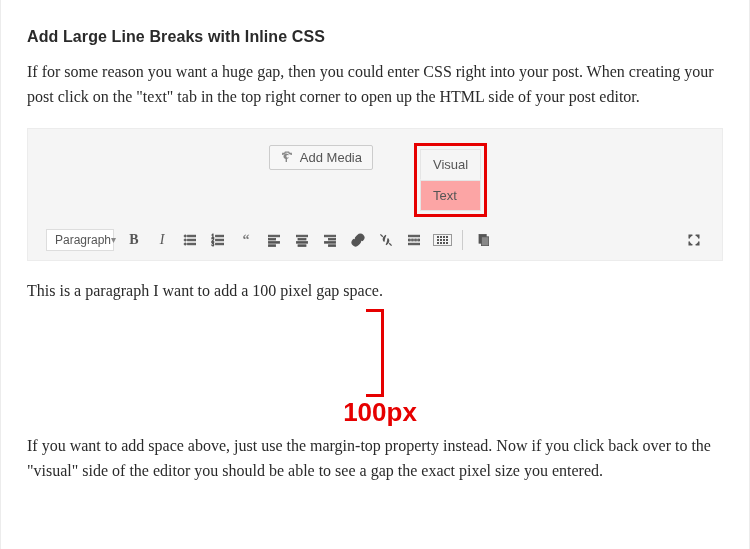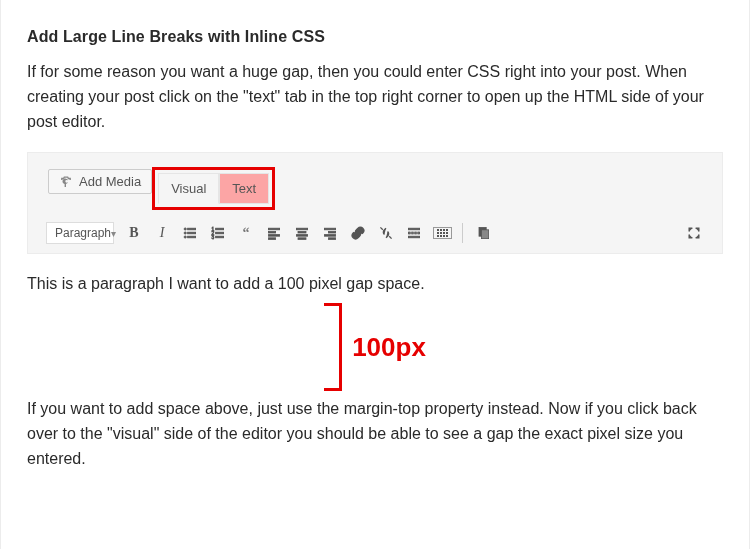--- a/index.html
+++ b/index.html
@@ -23,55 +23,58 @@
     margin:0;
     padding-top:28px;
     padding-bottom:14px;
     letter-spacing:0.1px;
   }
   p.body {
     font-size:16px;
     line-height:1.55;
     margin:0 0 18px 0;
     color:#2a2a2a;
+    font-family:Liberation Serif, serif;
   }
 
   
   .editor {
     background:#f5f5f5;
     border:1px solid #ececec;
     padding:14px 14px 8px 14px;
     position:relative;
     margin-bottom:18px;
   }
   .editor-top {
     display:flex;
-    justify-content:flex-start;
+    justify-content:center;
     align-items:flex-start;
     margin-bottom:9px;
+    gap:41px;
   }
   .add-media-btn {
     display:inline-flex;
     align-items:center;
     gap:6px;
     background:#f7f7f7;
     border:1px solid #ccc;
     border-radius:2px;
     padding:4px 10px;
     font-size:13px;
     color:#555;
     margin-left:6px;
     margin-top:2px;
   }
   .add-media-btn svg { width:14px; height:14px; }
 
   .tabs-box {
     border:3px solid #e60000;
     display:flex;
     padding:3px;
+    flex-direction:column;
   }
   .tab {
     font-size:13px;
     color:#555;
     padding:7px 12px;
     border:1px solid transparent;
     cursor:pointer;
   }
   .tab.visual {
     background:#f5f5f5;
@@ -134,20 +137,21 @@
     gap:1px;
   }
   .kbd-grid i { background:#555; width:2px; height:2px; display:block; }
 
   
   .gap-illustration {
     display:flex;
     align-items:center;
     justify-content:center;
     margin:0 0 6px 0;
+    flex-direction:column;
   }
   .bracket {
     position:relative;
     width:18px;
     height:88px;
     border-top:3px solid #e60000;
     border-bottom:3px solid #e60000;
     border-right:3px solid #e60000;
   }
   .gap-label {

